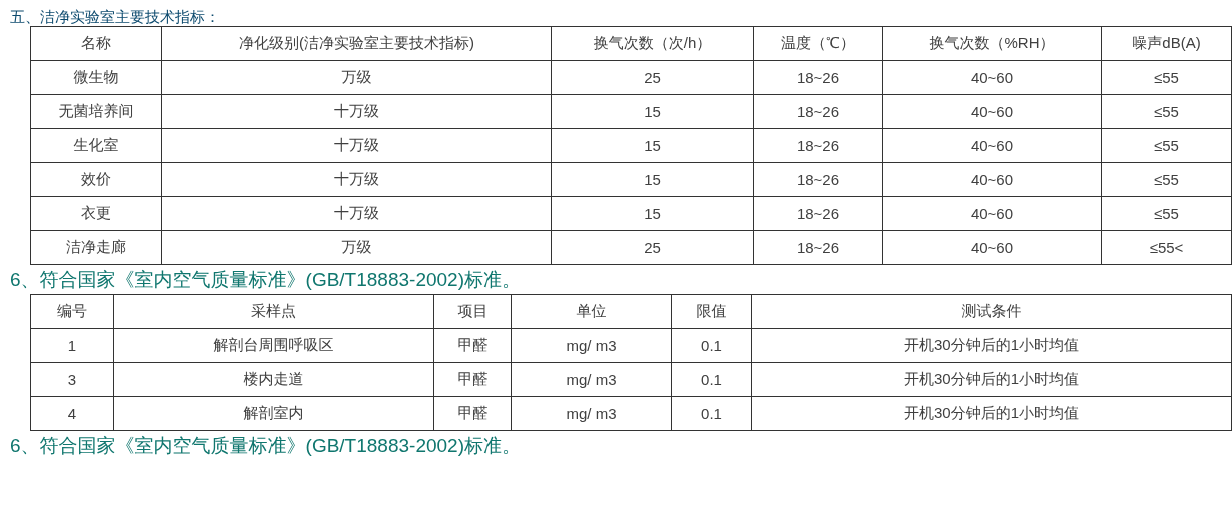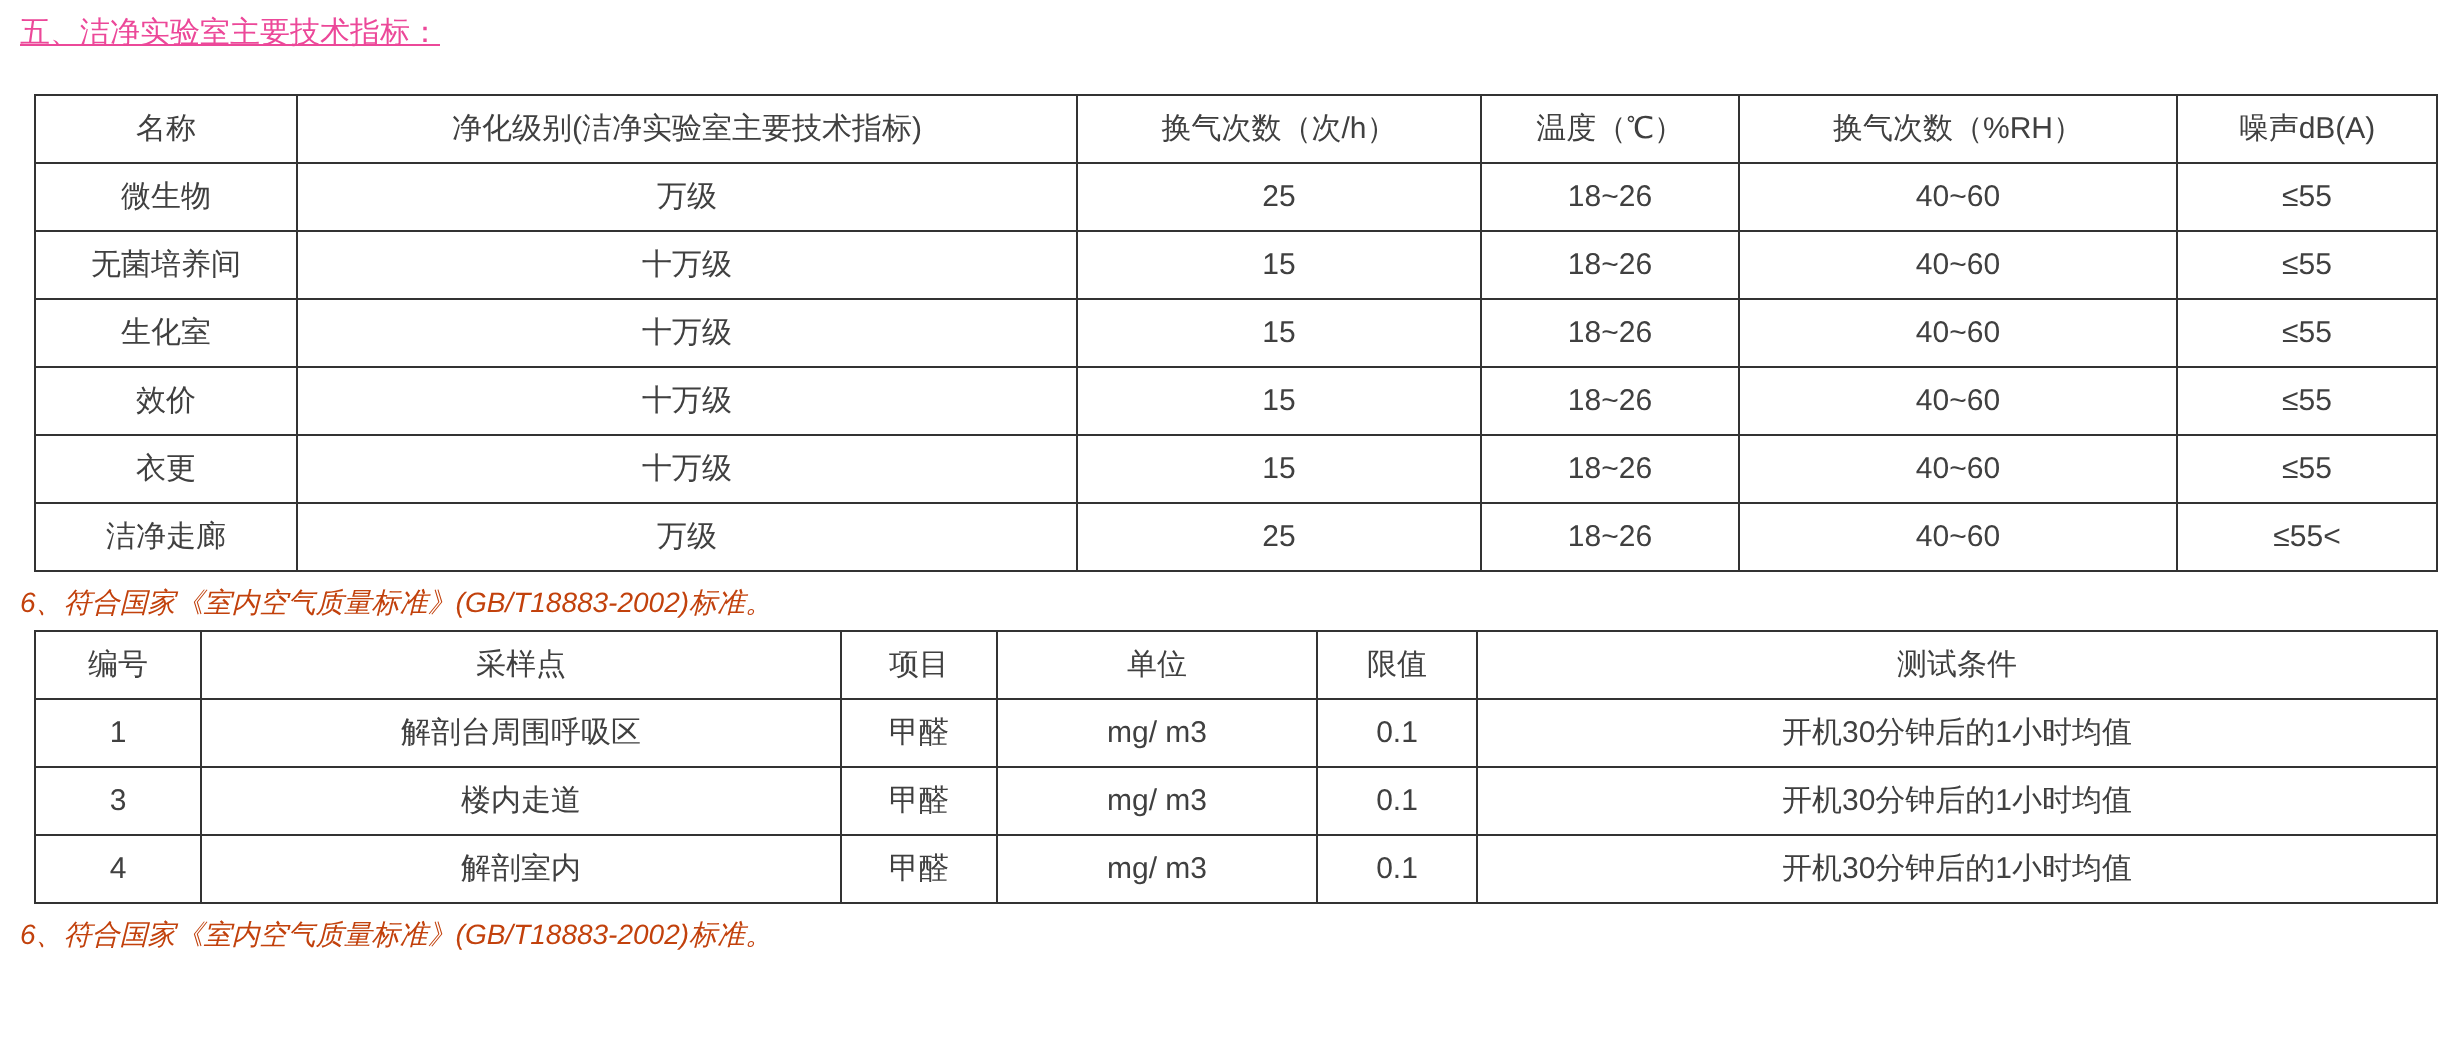--- a/index.html
+++ b/index.html
@@ -10,38 +10,36 @@
     height: 528px;
     overflow: hidden;
     font-family: "Liberation Sans", sans-serif;
     color: #404040;
   }
   .page {
     padding: 8px 0 0 10px;
     width: 1210px;
   }
   .heading {
-    margin: 0 0 21px 0;
+    margin: 0 0 0 0;
     font-size: 15px;
     font-weight: normal;
-    color: #ec4899;
+    color: #0c4a6e;
     line-height: 18px;
-    text-decoration: underline;
   }
   .note {
     margin: 6px 0 5px 0;
-    font-size: 14px;
-    color: #c2410c;
+    font-size: 19px;
+    color: #0f766e;
     line-height: 18px;
-    font-style: italic;
   }
   table.spec {
     border-collapse: collapse;
     table-layout: fixed;
-    margin-left: 7px;
+    margin-left: 20px;
     width: 1201px;
   }
   table.spec th, table.spec td {
     border: 1px solid #333333;
     height: 33px;
     padding: 0 4px;
     text-align: center;
     vertical-align: middle;
     font-size: 15px;
     font-weight: normal;

